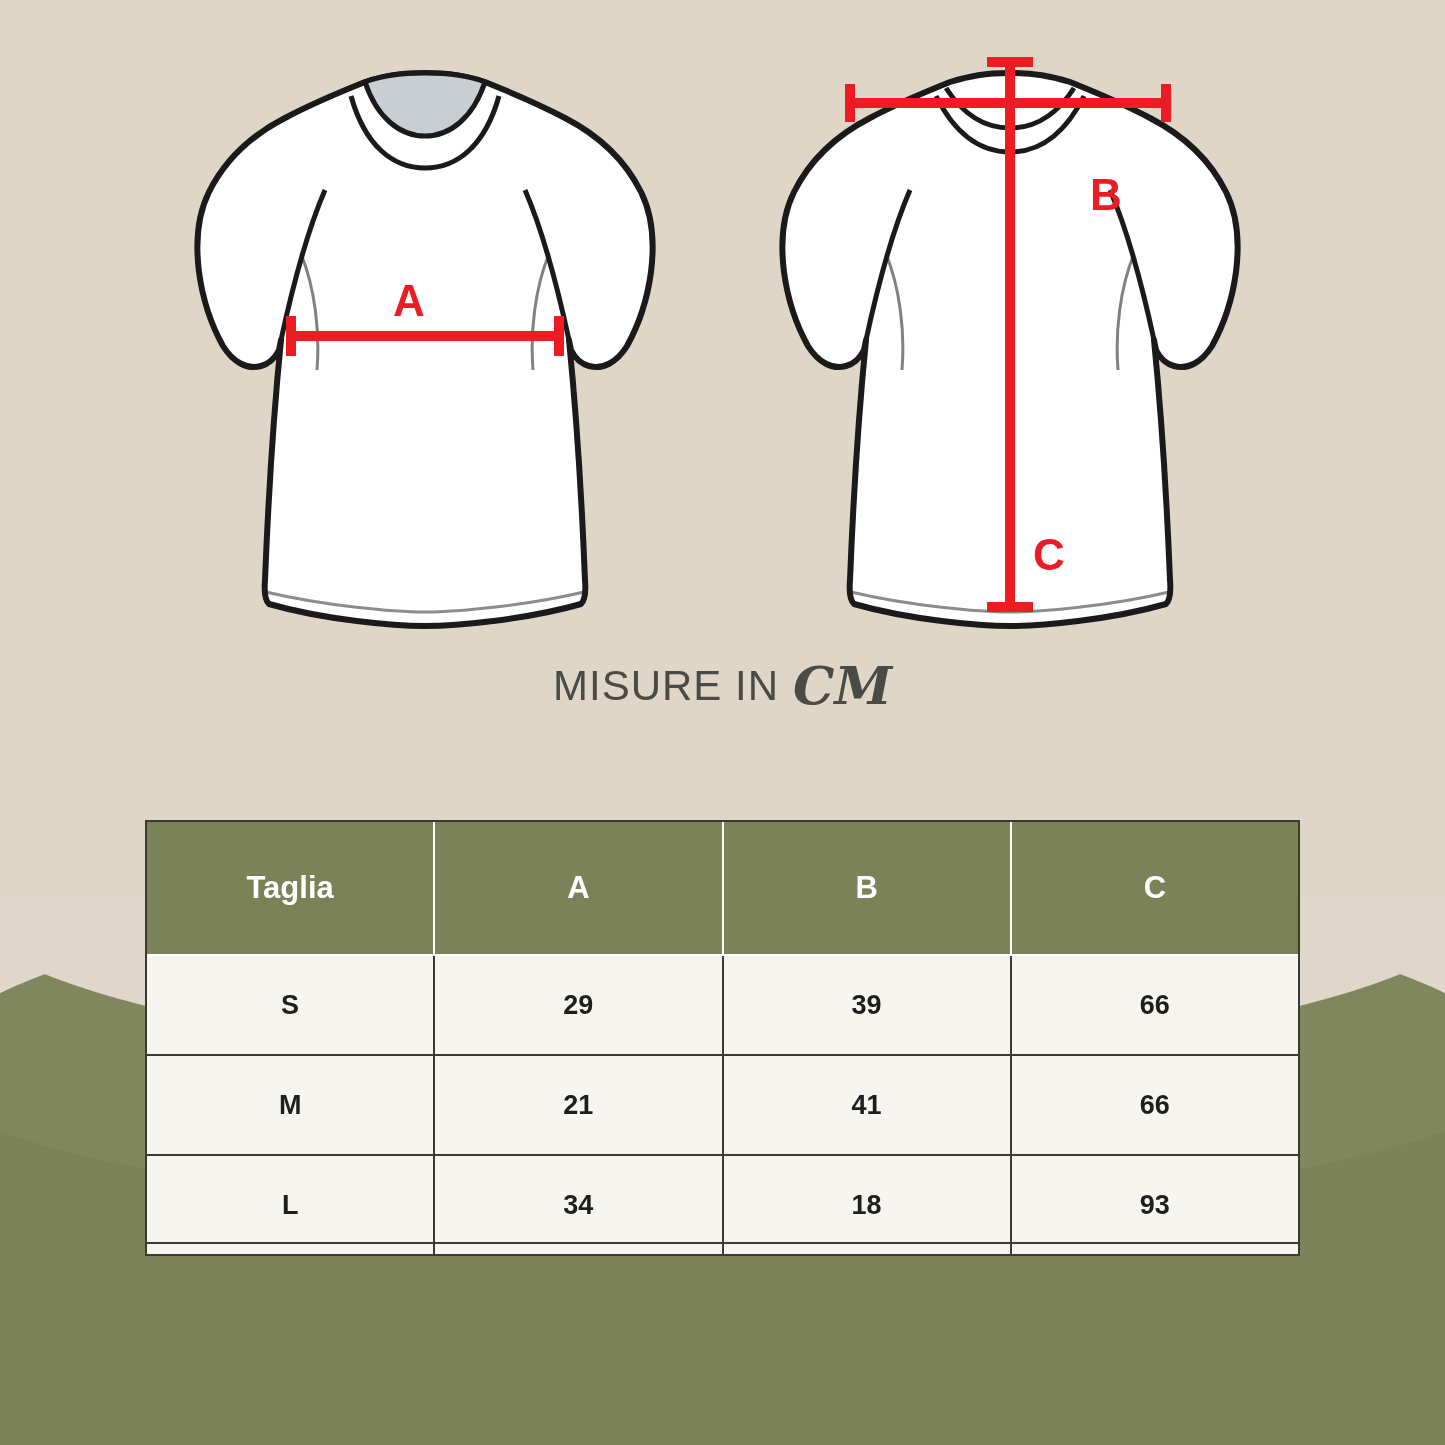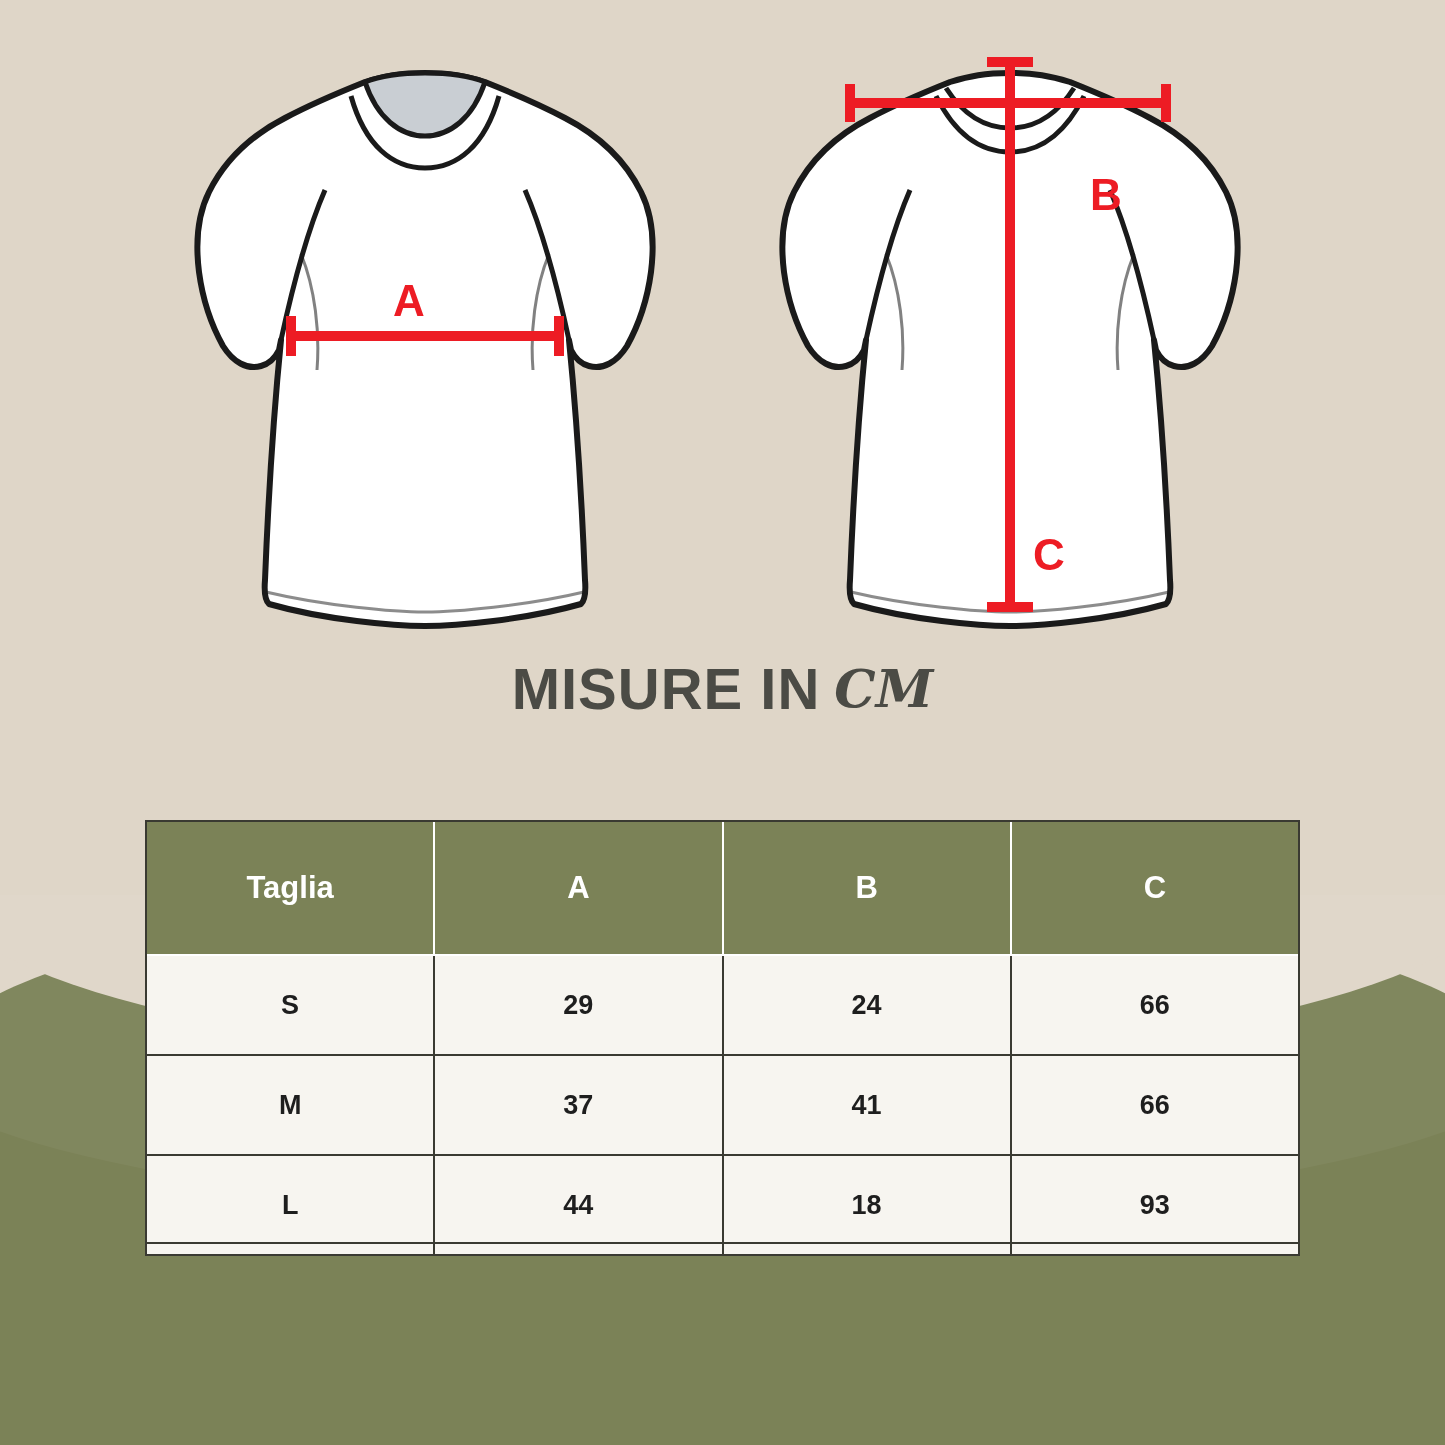--- a/index.html
+++ b/index.html
@@ -73,22 +73,22 @@
   
   .title-row {
     position: absolute;
     left: 0;
     top: 655px;
     width: 1445px;
     text-align: center;
     color: #4b4b45;
   }
   .title-main {
-    font-size: 58px;
-    font-weight: bold;
+    font-size: 42px;
+    font-weight: normal;
     letter-spacing: 1px;
     vertical-align: middle;
   }
   .title-unit {
     font-family: "DejaVu Serif", serif;
     font-style: italic;
     font-size: 52px;
     font-weight: bold;
     vertical-align: middle;
     margin-left: 14px;
@@ -235,32 +235,32 @@
           <th>Taglia</th>
           <th>A</th>
           <th>B</th>
           <th>C</th>
         </tr>
       </thead>
       <tbody>
         <tr>
           <td>S</td>
           <td>29</td>
-          <td>24</td>
+          <td>39</td>
           <td>66</td>
         </tr>
         <tr>
           <td>M</td>
-          <td>37</td>
+          <td>21</td>
           <td>41</td>
           <td>66</td>
         </tr>
         <tr>
           <td>L</td>
-          <td>44</td>
+          <td>34</td>
           <td>18</td>
           <td>93</td>
         </tr>
       </tbody>
     </table>
   </div>
   <div class="tbl-border"></div>
 
 </div>
 

